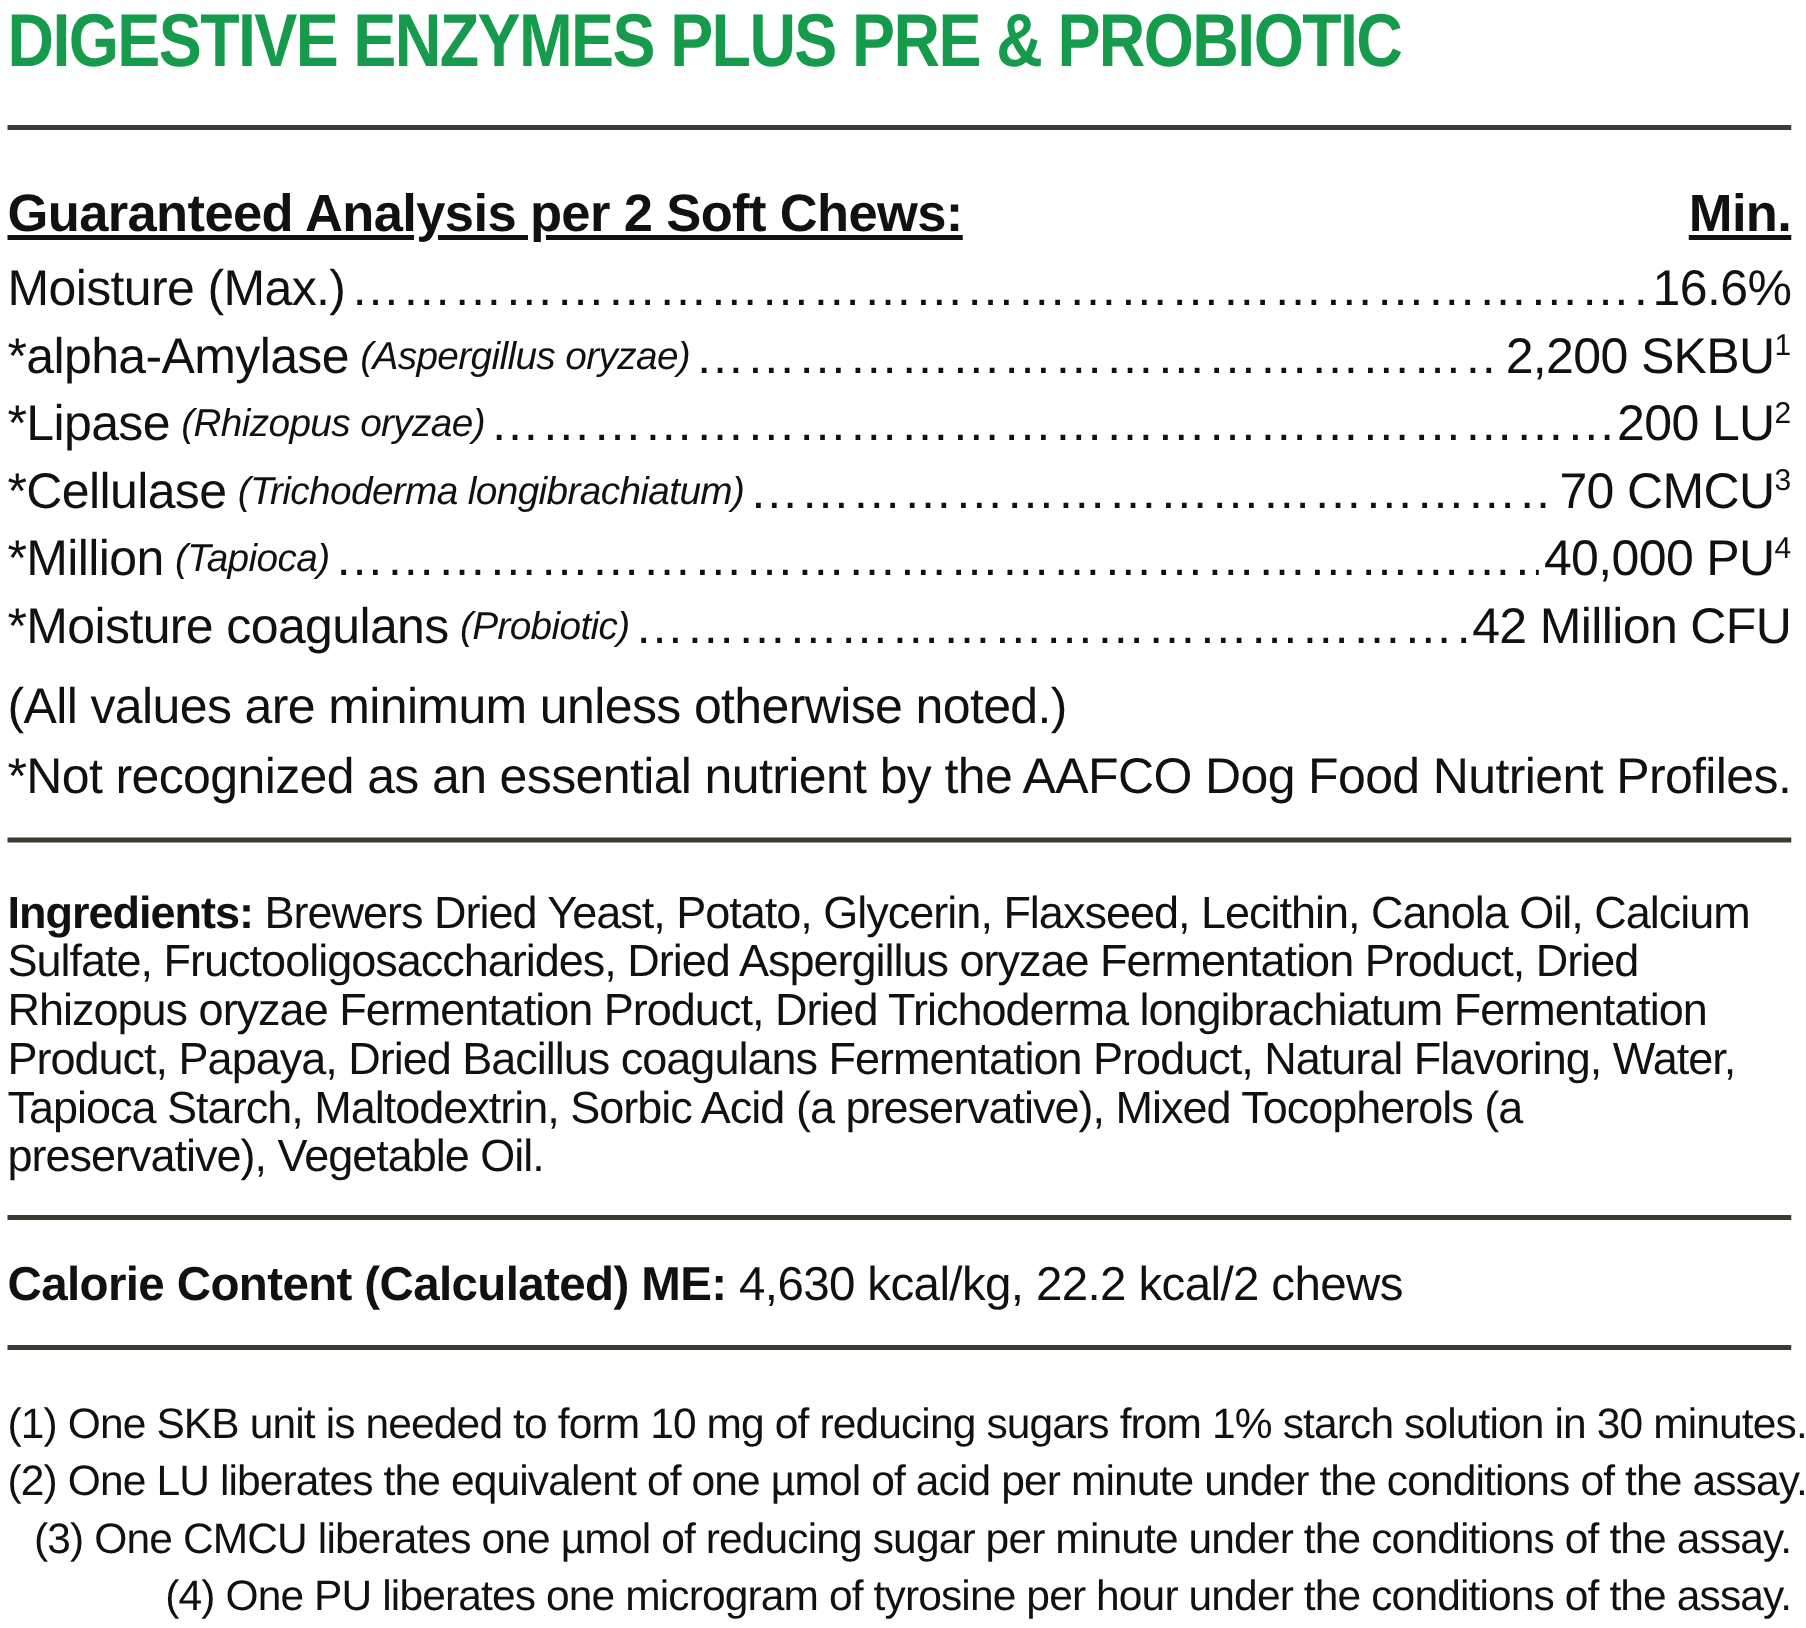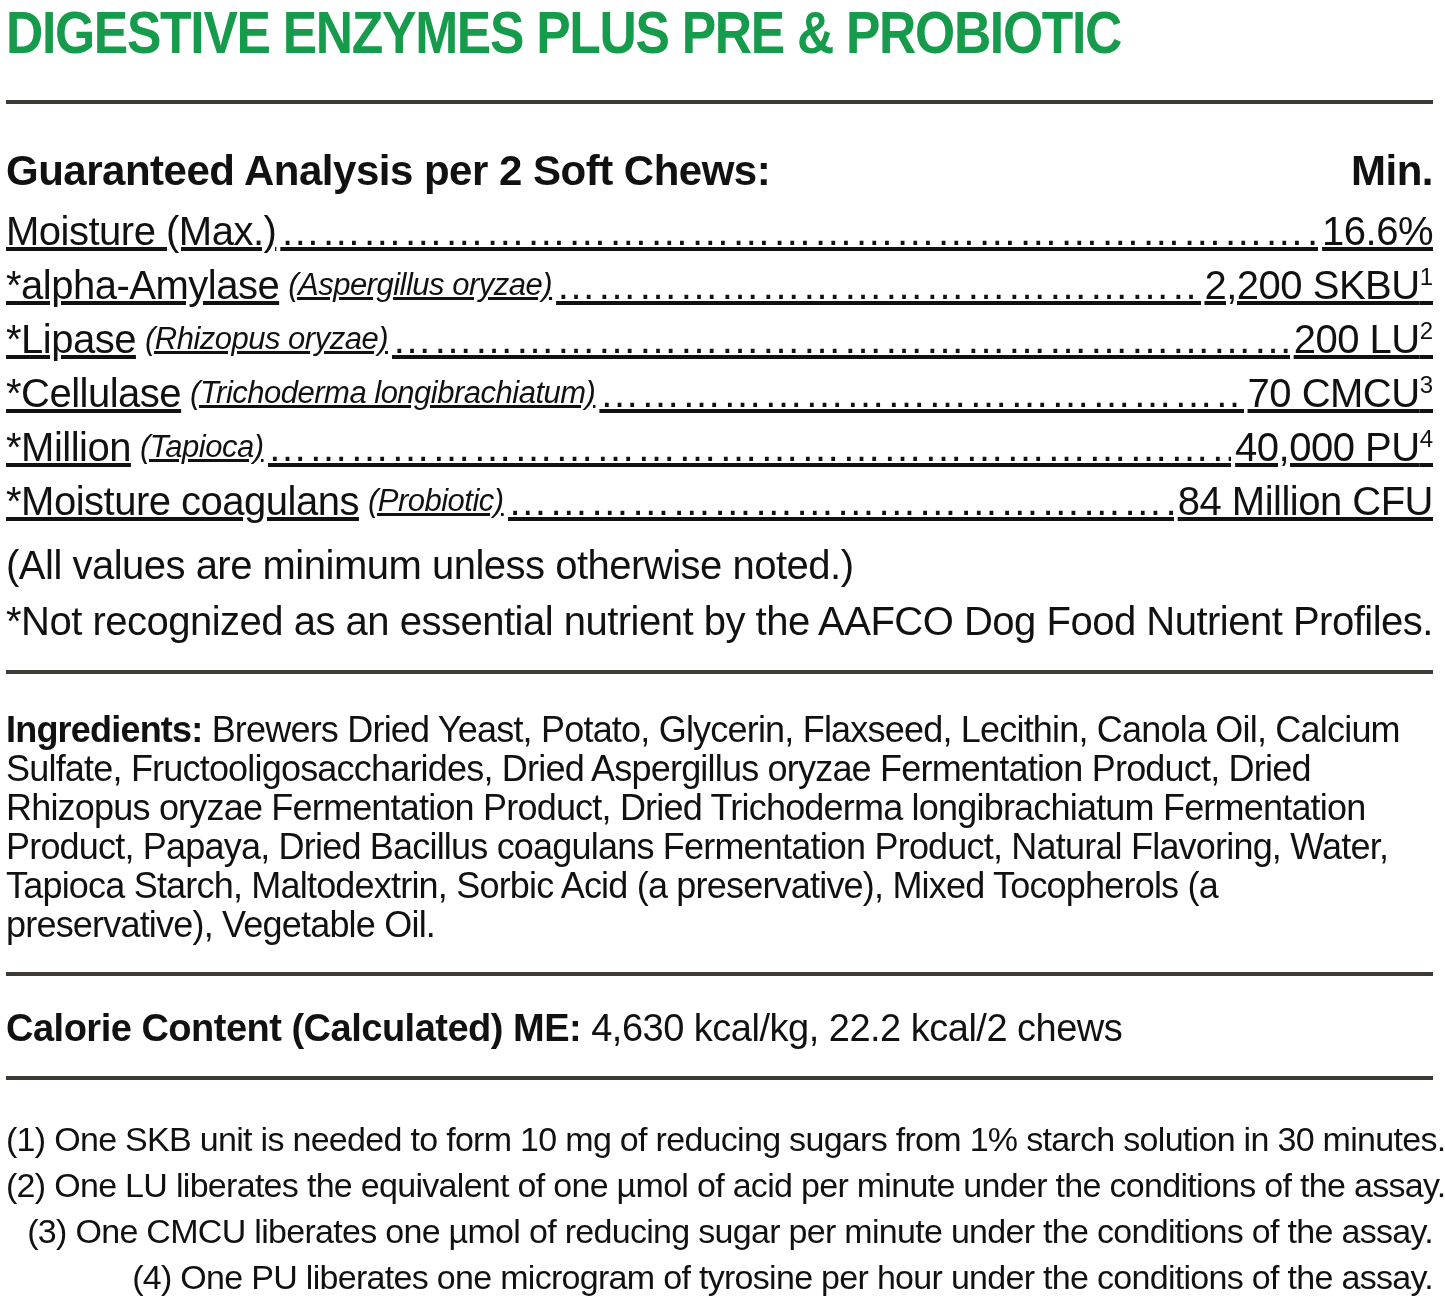--- a/index.html
+++ b/index.html
@@ -48,29 +48,29 @@
 
   
   .ga-header {
     margin-top: 44px;
     display: flex;
     justify-content: space-between;
     align-items: center;
     font-size: 42px;
     font-weight: bold;
     line-height: 46px;
+    text-decoration: underline;
   }
   .ga-rows { margin-top: 10px; }
   .ga-row {
     display: flex;
     align-items: flex-end;
     font-size: 40px;
     line-height: 54px;
     white-space: nowrap;
-    text-decoration: underline;
   }
   .ga-species {
     font-style: italic;
     font-size: 31px;
     margin-left: 9px;
   }
   .leader {
     flex: 1;
     overflow: hidden;
     white-space: nowrap;
@@ -168,21 +168,21 @@
       <span class="ga-label">*Million</span>
         <span class="ga-species">(Tapioca)</span>
       <span class="leader">……………………………………………………………………………………………………………………………………………………………………………………………………………………</span>
       <span class="ga-value"><span>40,000 PU</span><sup>4</sup></span>
     </div>
 
     <div class="ga-row">
       <span class="ga-label">*Moisture coagulans</span>
         <span class="ga-species">(Probiotic)</span>
       <span class="leader">……………………………………………………………………………………………………………………………………………………………………………………………………………………</span>
-      <span class="ga-value"><span>84 Million CFU</span><sup></sup></span>
+      <span class="ga-value"><span>42 Million CFU</span><sup></sup></span>
     </div>
 
   </div>
 
   <div class="ga-note first">(All values are minimum unless otherwise noted.)</div>
   <div class="ga-note second">*Not recognized as an essential nutrient by the AAFCO Dog Food Nutrient Profiles.</div>
 
   <hr class="divider d2">
 
   <p class="ingredients"><strong>Ingredients:</strong> <span>Brewers Dried Yeast, Potato, Glycerin, Flaxseed, Lecithin, Canola Oil, Calcium Sulfate, Fructooligosaccharides, Dried Aspergillus oryzae Fermentation Product, Dried Rhizopus oryzae Fermentation Product, Dried Trichoderma longibrachiatum Fermentation Product, Papaya, Dried Bacillus coagulans Fermentation Product, Natural Flavoring, Water, Tapioca Starch, Maltodextrin, Sorbic Acid (a preservative), Mixed Tocopherols (a preservative), Vegetable Oil.</span></p>

